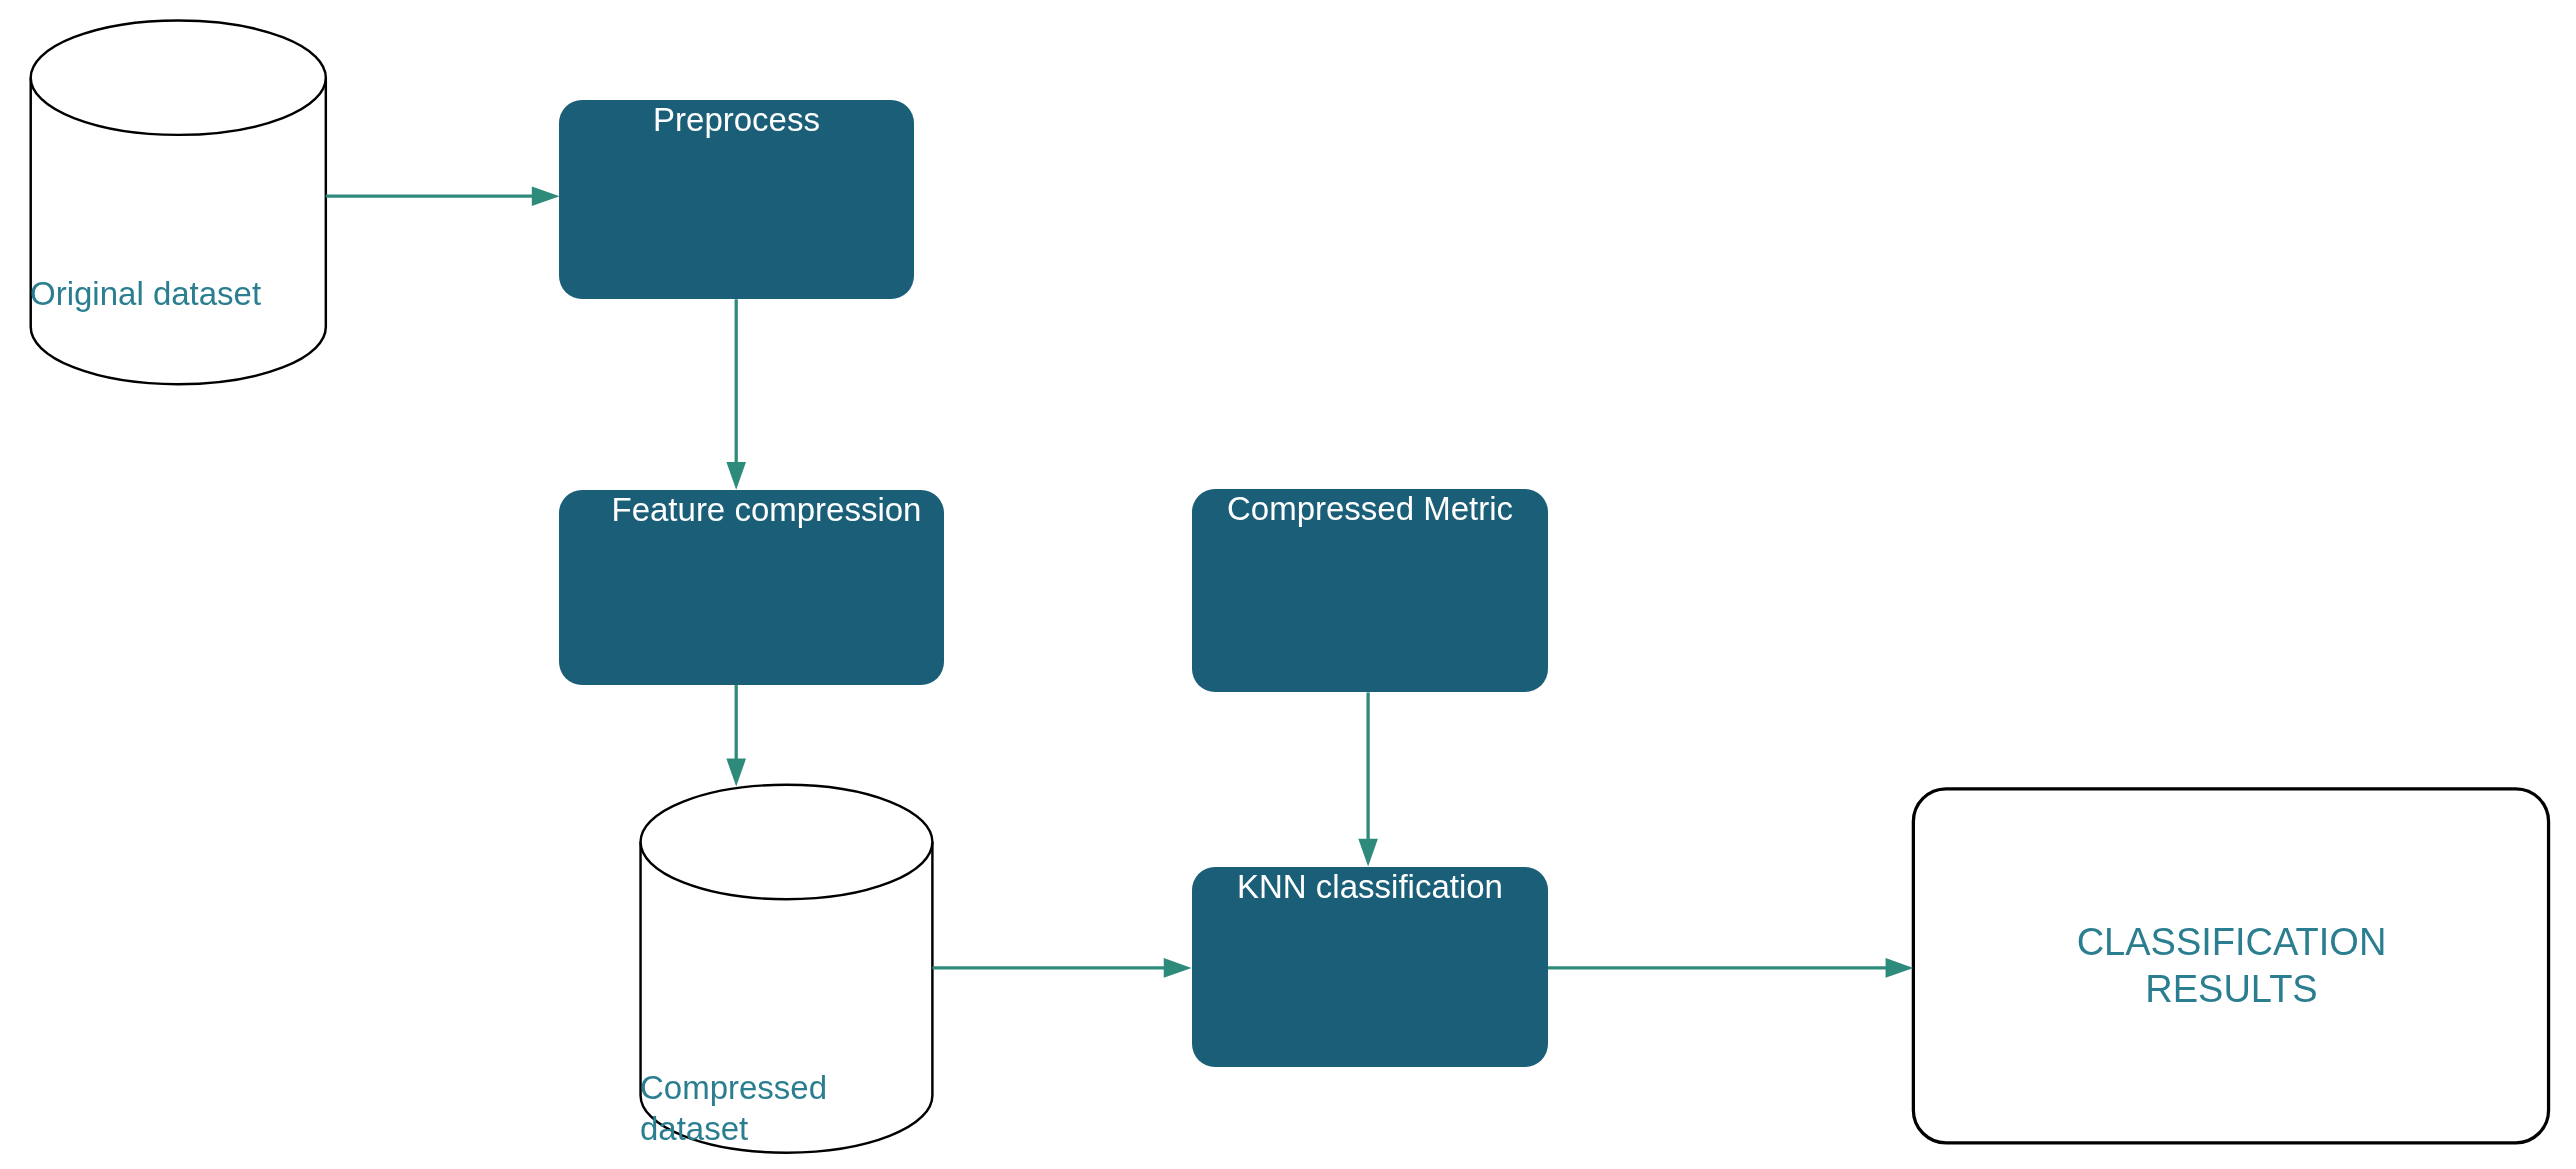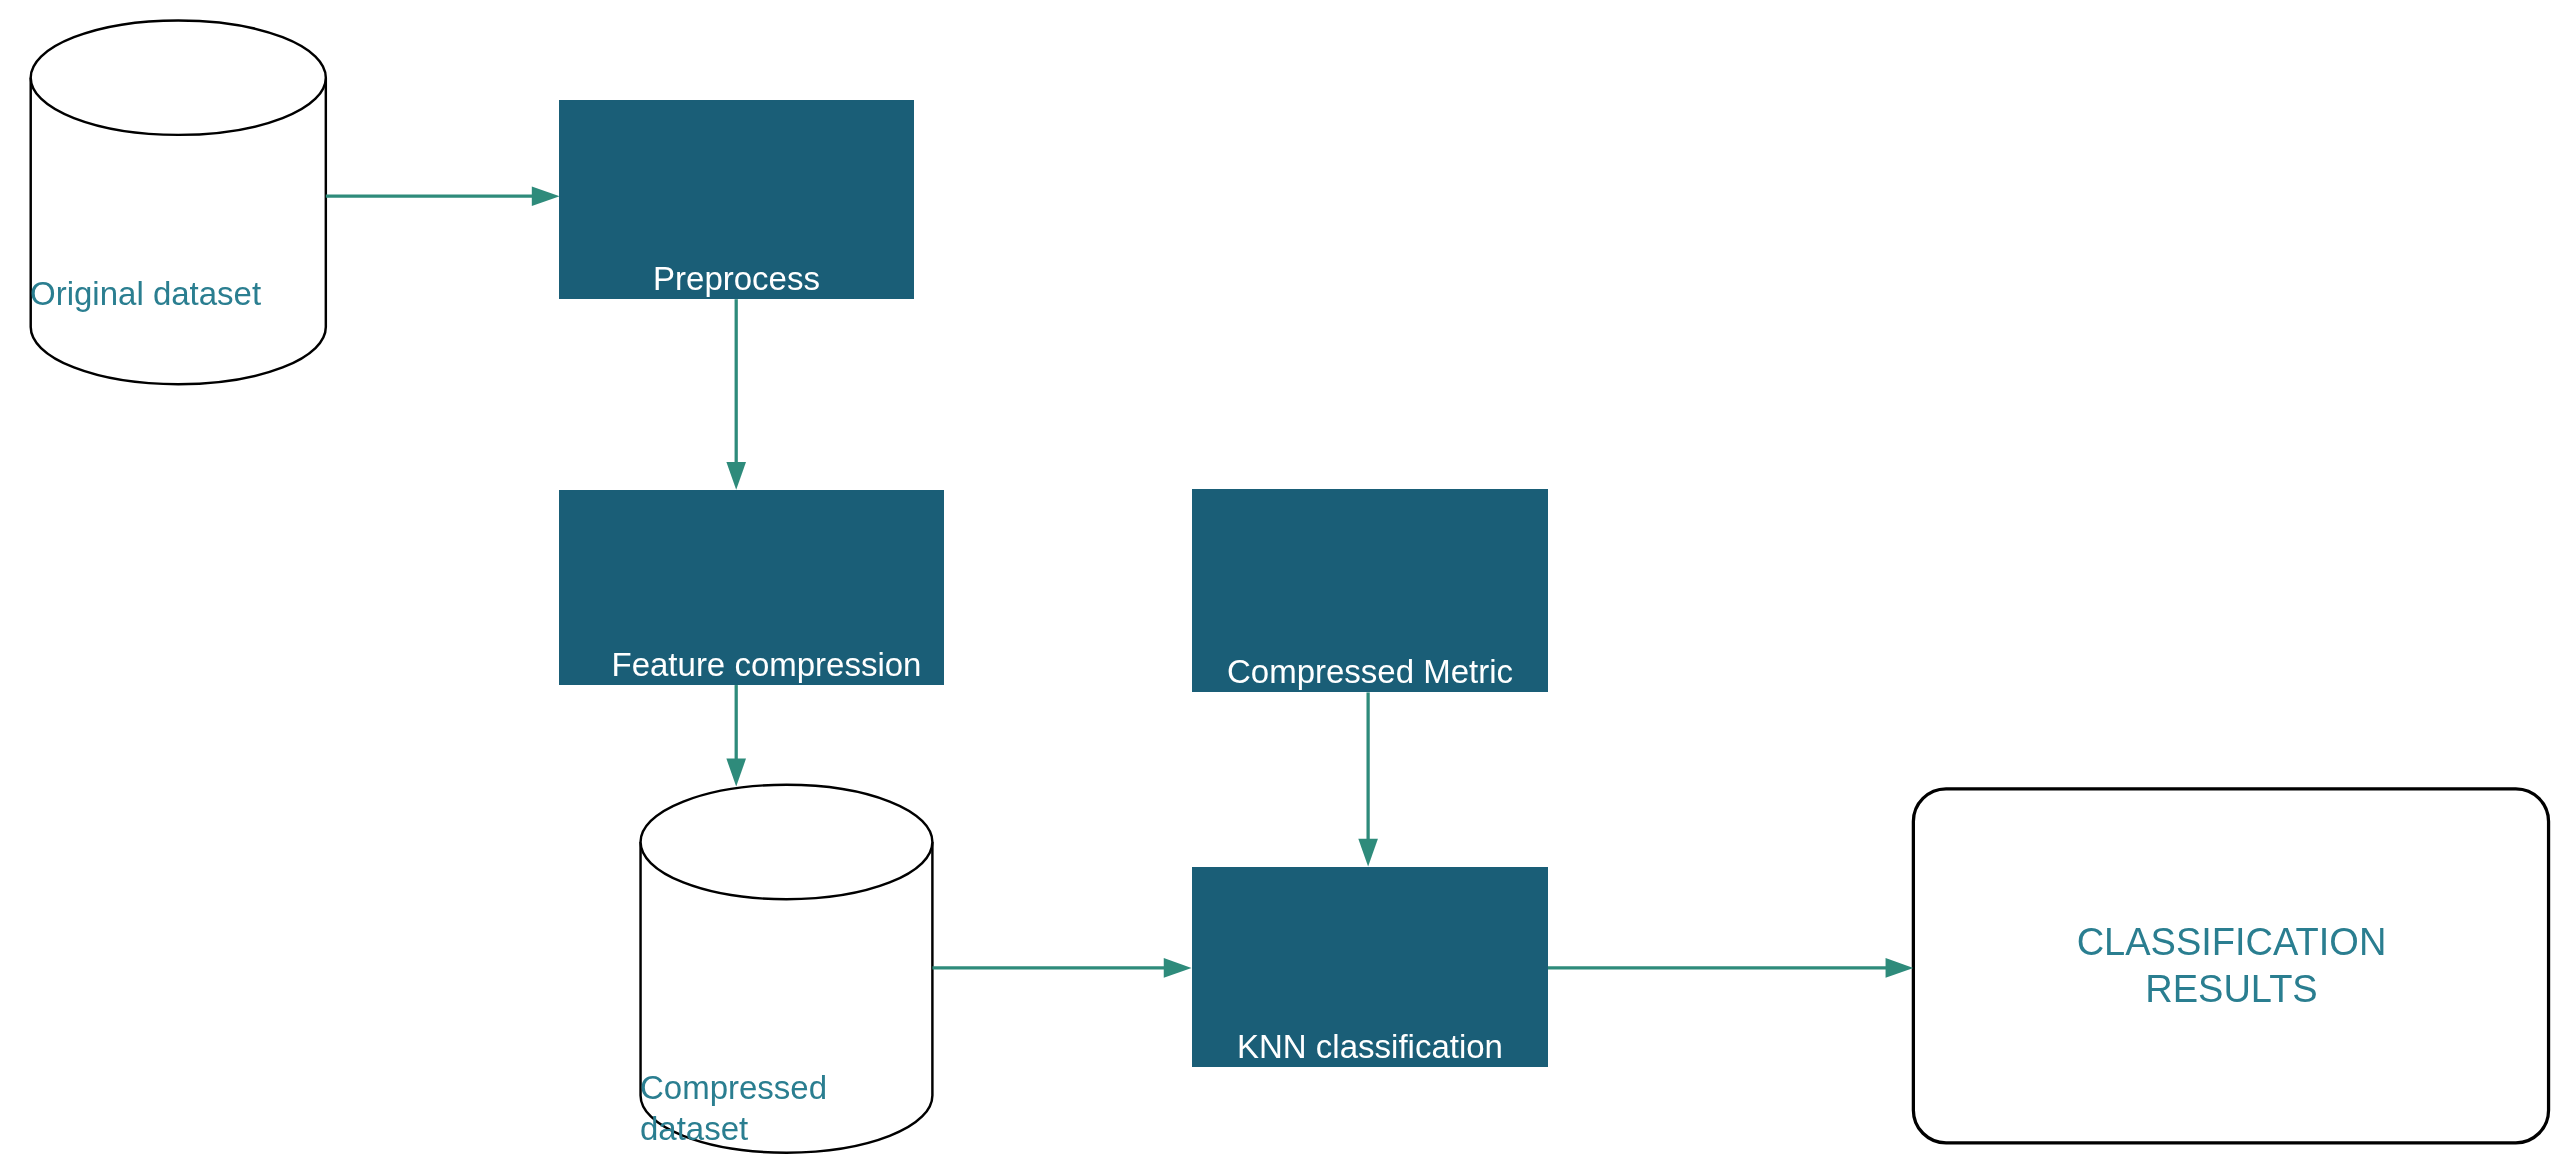--- a/index.html
+++ b/index.html
@@ -13,25 +13,26 @@
   }
   .layer {
     position: absolute;
     left: 0; top: 0;
   }
   .node-process {
     position: absolute;
     background: #1a5e77;
     color: #ffffff;
     display: flex;
-    align-items: flex-end;
+    align-items: flex-start;
     justify-content: center;
     text-align: center;
     font-size: 33px;
     line-height: 1.2;
+    border-radius: 23px;
   }
   .shape-label {
     position: absolute;
     color: #2a7e90;
     font-size: 33px;
     line-height: 1.25;
     white-space: pre-line;
     margin-top: 33px;
   }
   .terminator-label {

